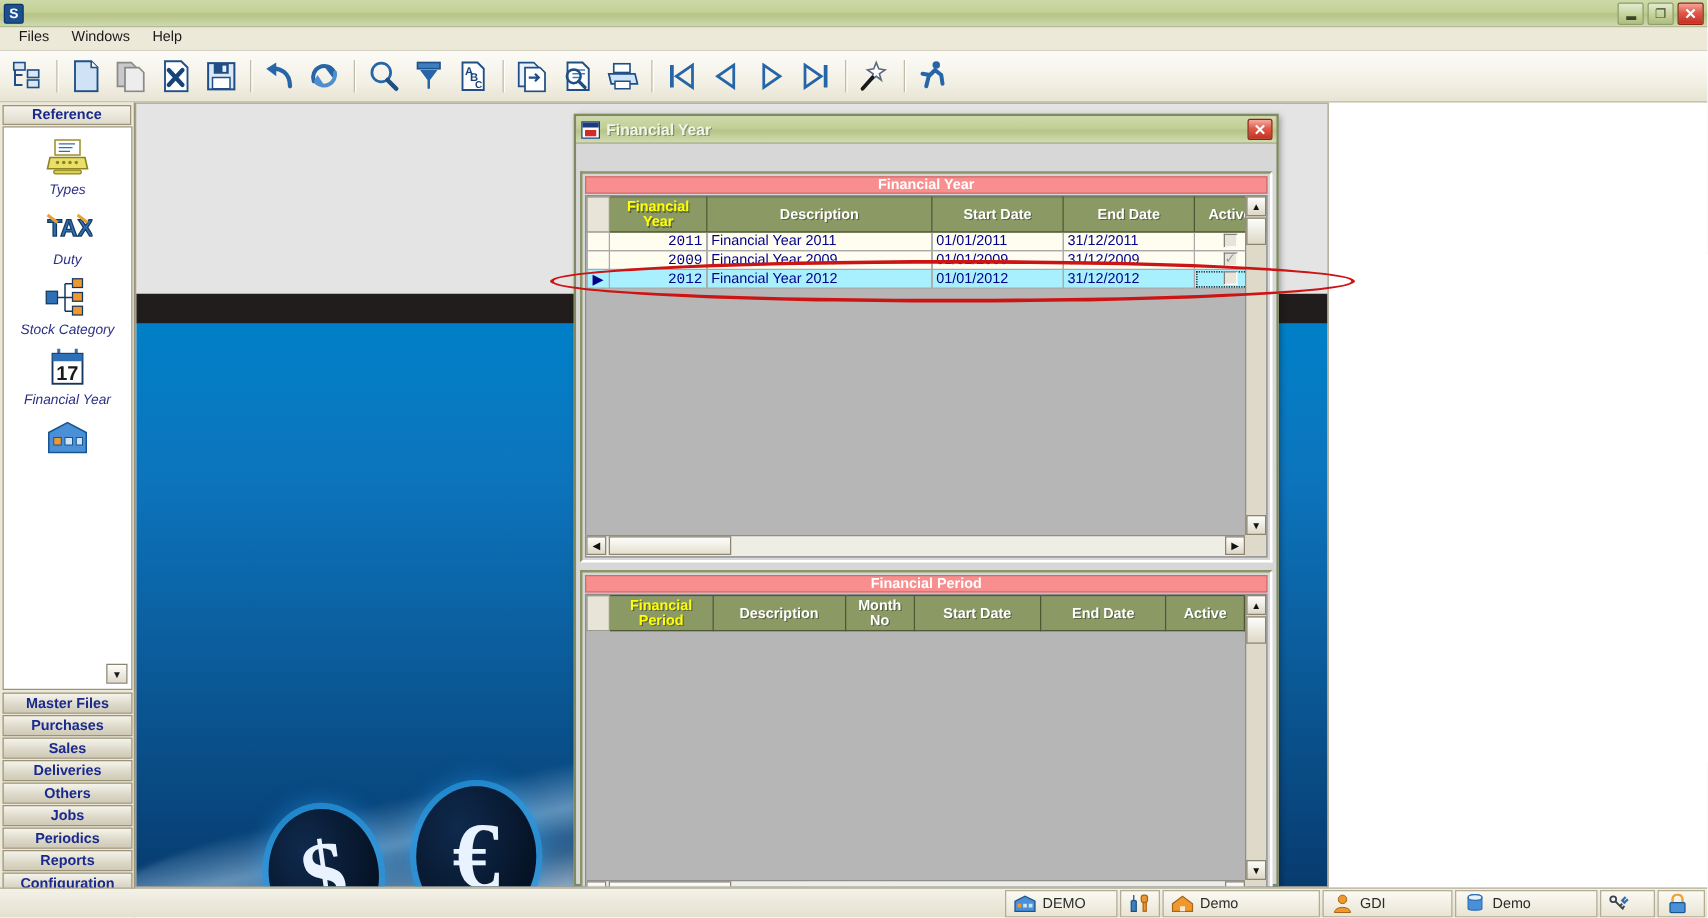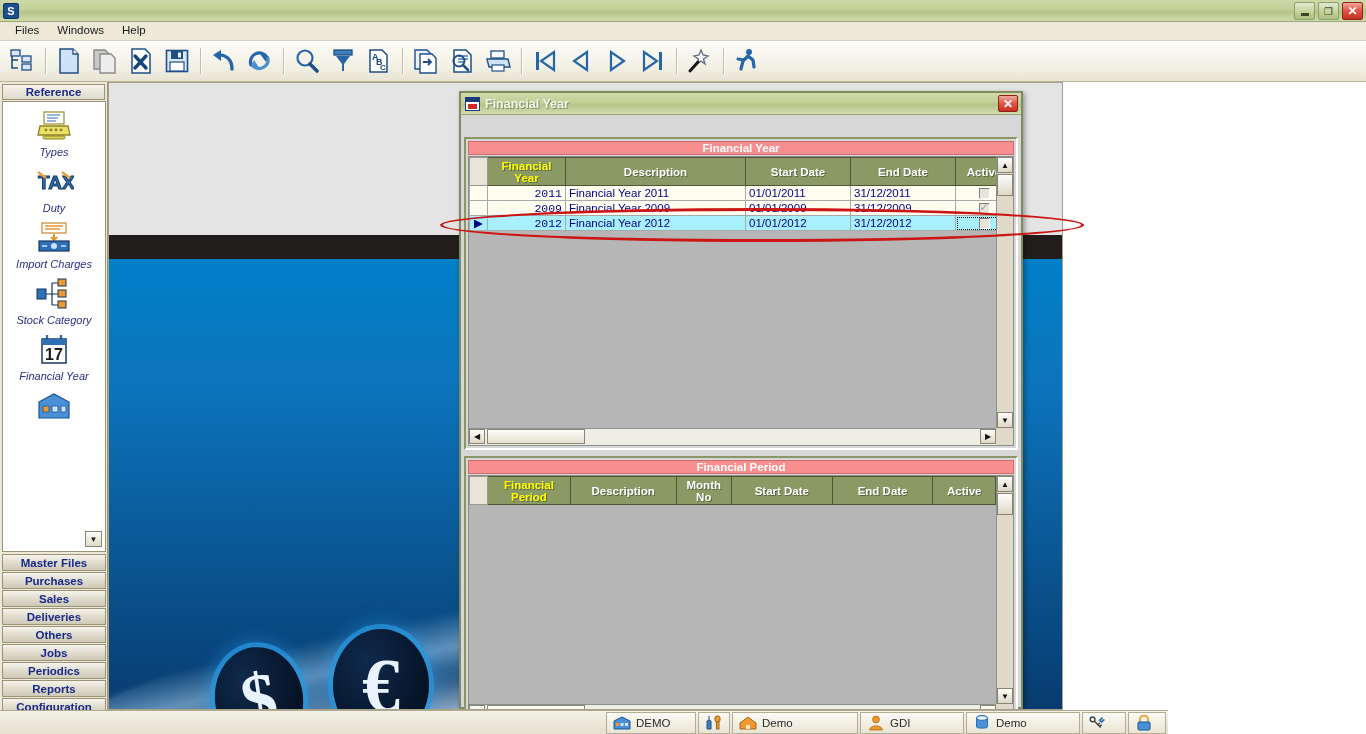--- a/index.html
+++ b/index.html
@@ -230,21 +230,21 @@
 
   
   .annot {
     position:absolute; left:440px; top:208px; width:644px; height:34px;
     border:3px solid #cc1414; border-radius:50%;
     pointer-events:none; z-index: 60;
   }
 
   
   .statusbar {
-    position:absolute; left:0; bottom:0; width:1168px; height:24px;
+    position:absolute; left:0; bottom:0; width:1366px; height:24px;
     background: linear-gradient(to bottom,#f4f2e8,#e4e0cf);
     border-top:1px solid #b0a98f; display:flex; align-items:center;text-align:right;
   }
   .sb-left-fill { flex:1 1 auto; height:22px; }
   .st-cell {
     height:22px; border:1px solid #b3ad95; margin-right:2px;
     background: linear-gradient(to bottom,#fbfaf4,#e9e5d4);
     display:flex; align-items:center; gap:5px; padding:0 6px; flex:none;
   }
   .st-cell span.txt { font-size:11.5px; color:#2b2b2b; }
@@ -437,33 +437,20 @@
       <div class="sb-entry">
         <div class="sb-ico">
           <svg width="40" height="30" viewBox="0 0 40 30">
             <text x="4" y="23" font-family="Liberation Sans, sans-serif" font-size="19" font-weight="bold" fill="#2f6fb5" stroke="#14375e" stroke-width="1">TAX</text>
             <path d="M4 6 L12 12 M28 6 L36 12" stroke="#e8a13a" stroke-width="2.4"></path>
           </svg>
         </div>
         <div class="sb-label">Duty</div>
       </div>
 
-      <div class="sb-entry">
-        <div class="sb-ico">
-          <svg width="40" height="32" viewBox="0 0 40 32">
-            <rect x="8" y="1" width="24" height="10" fill="#ffffff" stroke="#c98a2a" stroke-width="1.2"></rect>
-            <path d="M11 4 H29 M11 7 H26" stroke="#e8972e" stroke-width="1.3"></path>
-            <path d="M20 12 L20 17 M17 15 L20 18 L23 15" stroke="#e8972e" stroke-width="2" fill="none"></path>
-            <rect x="5" y="19" width="30" height="10" fill="#2f6fb5" stroke="#14375e" stroke-width="1.2"></rect>
-            <circle cx="20" cy="24" r="3" fill="#cfe2f6"></circle>
-            <path d="M8 24 H13 M27 24 H32" stroke="#cfe2f6" stroke-width="1.4"></path>
-          </svg>
-        </div>
-        <div class="sb-label">Import Charges</div>
-      </div>
 
 
       <div class="sb-entry">
         <div class="sb-ico">
           <svg width="40" height="32" viewBox="0 0 40 32">
             <rect x="3" y="11" width="9" height="10" fill="#2f6fb5" stroke="#14375e" stroke-width="1"></rect>
             <path d="M12 16 H18 M18 5 V27 M18 5 H24 M18 16 H24 M18 27 H24" stroke="#14375e" stroke-width="1.2" fill="none"></path>
             <rect x="24" y="1" width="8" height="7" fill="#f0982e" stroke="#14375e" stroke-width="1"></rect>
             <rect x="24" y="12" width="8" height="7" fill="#f0982e" stroke="#14375e" stroke-width="1"></rect>
             <rect x="24" y="23" width="8" height="7" fill="#f0982e" stroke="#14375e" stroke-width="1"></rect>

